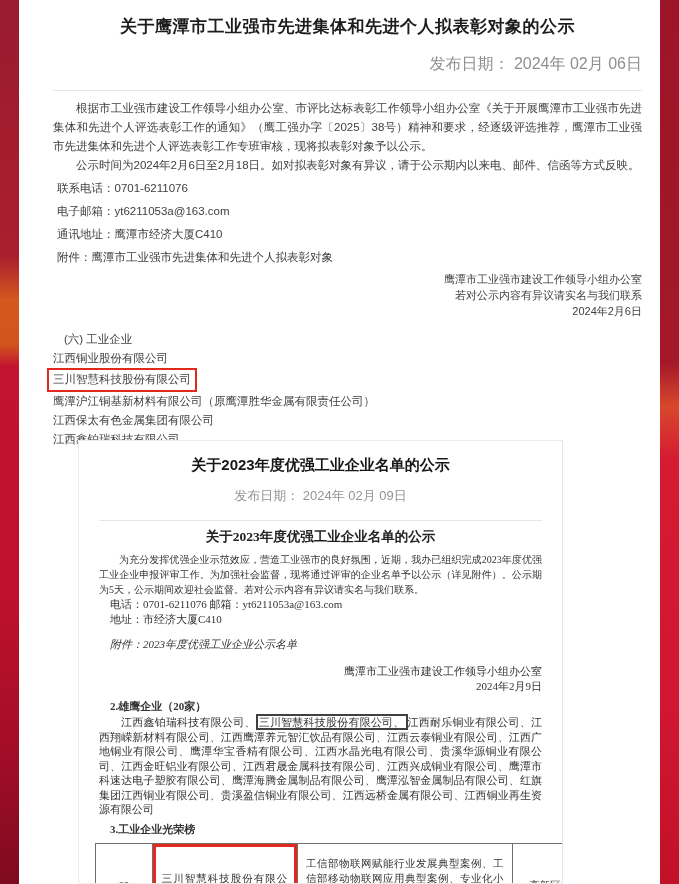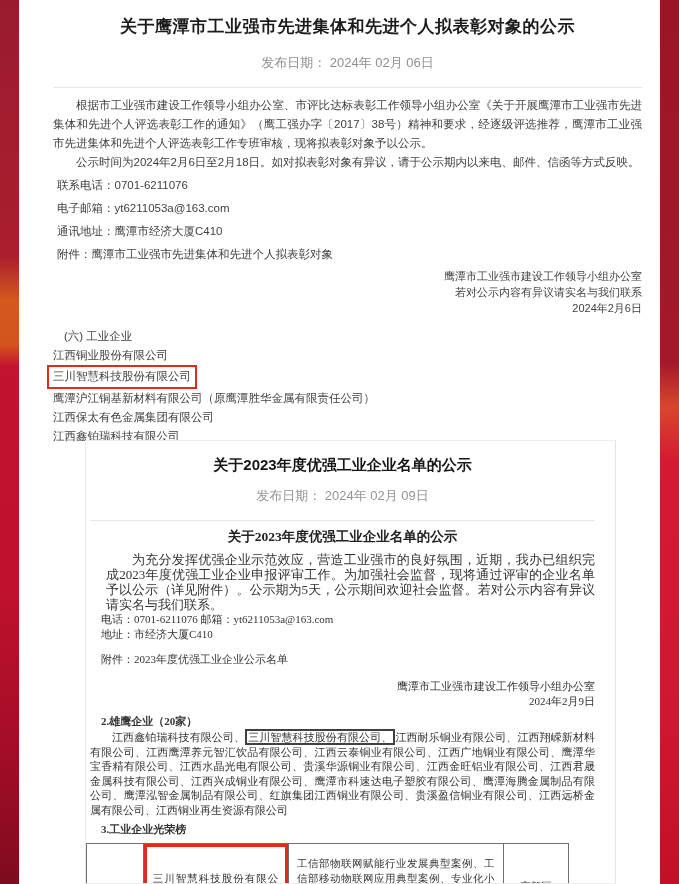--- a/index.html
+++ b/index.html
@@ -18,46 +18,46 @@
   }
   .strip-right{
     right:0;
     background:linear-gradient(180deg,
       #9c1526 0%, #a4182a 41%, #d8472c 46%, #d41b32 52%,
       #d01731 80%, #c11127 100%);
   }
   
   .doc1{position:absolute;left:34px;right:19px;top:0;padding:16px 18px 0 19px;}
   .d1-title{text-align:center;font-size:17px;font-weight:bold;color:#1c1c1c;letter-spacing:0.5px;line-height:21px;}
-  .d1-date{text-align:center;font-size:13px;color:#8f8f8f;margin-top:17px;}
+  .d1-date{text-align:right;font-size:16px;color:#8f8f8f;margin-top:17px;}
   .sep{border:none;border-top:1px solid #e7e7e7;margin:15px 0 0 0;}
   .d1-body{font-size:11.5px;color:#404040;line-height:19px;margin-top:8px;}
   .d1-body p{margin:0;text-indent:2em;text-align:justify;}
   .plain-line{margin:4px;}
   .sign-block{text-align:right;font-size:11px;line-height:16px;margin-top:3px;color:#404040;}
   .d1-list{margin-top:11px;font-size:11.5px;color:#3f3f3f;line-height:19px;}
   .d1-section-label{padding-left:11px;}
   .red-box{
     display:inline-block;border:2px solid #e3291e;
     padding:0 4px 1px 4px;margin:0 0 0 -6px;
   }
   
   .doc2{
-    position:absolute;left:85px;top:440px;width:531px;height:444px;
+    position:absolute;left:78px;top:440px;width:485px;height:444px;
     background:#fff;border:1px solid #ececec;border-right:1px solid #dfe5ec;
     overflow:hidden;box-sizing:border-box;
-    padding:14px 20px 0 4px;
+    padding:14px 20px 0 20px;
   }
   .d2-title{text-align:center;font-size:15px;font-weight:bold;color:#161616;line-height:20px;}
   .d2-date{text-align:center;font-size:13px;color:#949494;margin-top:12px;}
   .d2-serif{font-family:"Liberation Serif",serif;color:#333;}
   .d2-inner-title{text-align:center;font-size:13.5px;font-weight:bold;color:#222;margin-top:7px;line-height:17px;}
-  .d2-para{font-size:13px;line-height:15px;text-indent:2em;text-align:justify;margin:7px 0 0 16px;}
+  .d2-para{font-size:10px;line-height:15px;text-indent:2em;text-align:justify;margin:7px 0 0 0;}
   .d2-line{font-size:11px;line-height:15px;margin:0;padding-left:1em;}
-  .d2-attach{margin-top:10px;}
+  .d2-attach{margin-top:10px;font-style:italic;}
   .d2-sign{text-align:right;font-size:11px;line-height:15px;margin-top:12px;}
   .d2-heading{font-size:11px;font-weight:bold;margin:5px 0 0 0;padding-left:1em;line-height:15px;}
   .d2-companies{font-size:11px;line-height:14.5px;text-indent:2em;text-align:justify;margin:1px 0 0 0;}
   .red-box-inline{border:2px solid #404040;padding:0 1px;}
   
   .honor-table{
     border-collapse:collapse;margin:6px 0 0 -4px;width:470px;
     font-family:"Liberation Serif",serif;color:#333;table-layout:fixed;
   }
   .honor-table td{
@@ -73,21 +73,21 @@
 <body>
 
 <div class="strip strip-left"></div>
 <div class="strip strip-right"></div>
 
 <div class="doc1">
   <div class="d1-title">关于鹰潭市工业强市先进集体和先进个人拟表彰对象的公示</div>
   <div class="d1-date">发布日期： 2024年 02月 06日</div>
   <hr class="sep">
   <div class="d1-body">
-    <p>根据市工业强市建设工作领导小组办公室、市评比达标表彰工作领导小组办公室《关于开展鹰潭市工业强市先进集体和先进个人评选表彰工作的通知》（鹰工强办字〔2017〕38号）精神和要求，经逐级评选推荐，鹰潭市工业强市先进集体和先进个人评选表彰工作专班审核，现将拟表彰对象予以公示。</p>
+    <p>根据市工业强市建设工作领导小组办公室、市评比达标表彰工作领导小组办公室《关于开展鹰潭市工业强市先进集体和先进个人评选表彰工作的通知》（鹰工强办字〔2025〕38号）精神和要求，经逐级评选推荐，鹰潭市工业强市先进集体和先进个人评选表彰工作专班审核，现将拟表彰对象予以公示。</p>
     <p>公示时间为2024年2月6日至2月18日。如对拟表彰对象有异议，请于公示期内以来电、邮件、信函等方式反映。</p>
     <div class="plain-line">联系电话：0701-6211076</div>
     <div class="plain-line">电子邮箱：yt6211053a@163.com</div>
     <div class="plain-line">通讯地址：鹰潭市经济大厦C410</div>
     <div class="plain-line">附件：鹰潭市工业强市先进集体和先进个人拟表彰对象</div>
     <div class="sign-block">
       <div>鹰潭市工业强市建设工作领导小组办公室</div>
       <div>若对公示内容有异议请实名与我们联系</div>
       <div>2024年2月6日</div>
     </div>

